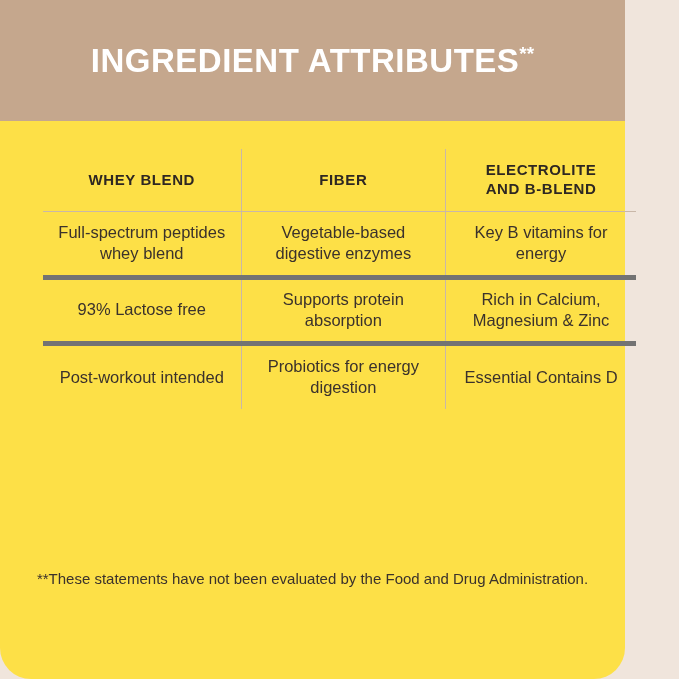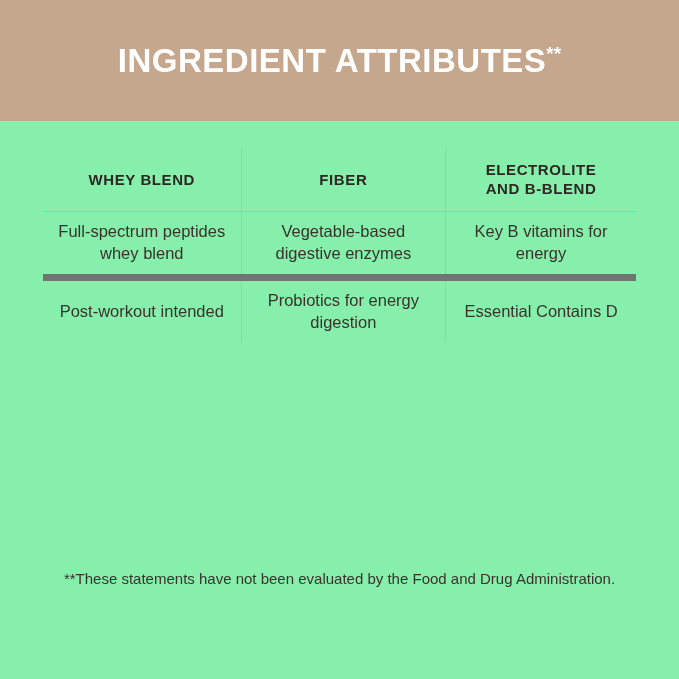--- a/index.html
+++ b/index.html
@@ -9,24 +9,25 @@
   body {
     width: 679px;
     height: 679px;
     background: #f0e5dc;
     font-family: "Liberation Sans", sans-serif;
     color: #3b322c;
     overflow: hidden;
   }
   .page {
     position: relative;
-    width: 679px;
+    width: 625px;
     height: 679px;
-    background: #86efac;
+    background: #fde047;
     box-sizing: border-box;
+    border-radius: 31px;
   }
   .header-band {
     width: 100%;
     height: 121px;
     background: #c5a78d;
     display: flex;
     align-items: center;
     justify-content: center;
     box-sizing: border-box;
   }
@@ -67,21 +68,21 @@
     text-transform: uppercase;
     height: 62px;
     border-bottom: 1px solid #c9b7a8;
     line-height: 1.22;
   }
   table.attr-table tbody td {
     font-size: 16.5px;
     line-height: 1.3;
     color: #3b322c;
     height: 66px;
-    border-bottom: 7px solid #737373;
+    border-bottom: 5px solid #737373;
   }
   table.attr-table tbody tr:last-child td {
     border-bottom: none;
   }
   table.attr-table th.col-sep,
   table.attr-table td.col-sep {
     border-left: 1px solid #c9b7a8;
   }
   .disclaimer {
     position: absolute;
@@ -126,20 +127,25 @@
           </th>
         </tr>
       </thead>
       <tbody>
         <tr>
           <td>Full-spectrum peptides whey blend</td>
           <td class="col-sep">Vegetable-based digestive enzymes</td>
           <td class="col-sep">Key B vitamins for energy</td>
         </tr>
         <tr>
+          <td>93% Lactose free</td>
+          <td class="col-sep">Supports protein absorption</td>
+          <td class="col-sep">Rich in Calcium, Magnesium &amp; Zinc</td>
+        </tr>
+        <tr>
           <td>Post-workout intended</td>
           <td class="col-sep">Probiotics for energy digestion</td>
           <td class="col-sep">Essential Contains D</td>
         </tr>
       </tbody>
     </table>
   </div>
 
   <div class="disclaimer">
     <div>**These statements have not been evaluated by the Food and Drug Administration.</div>

